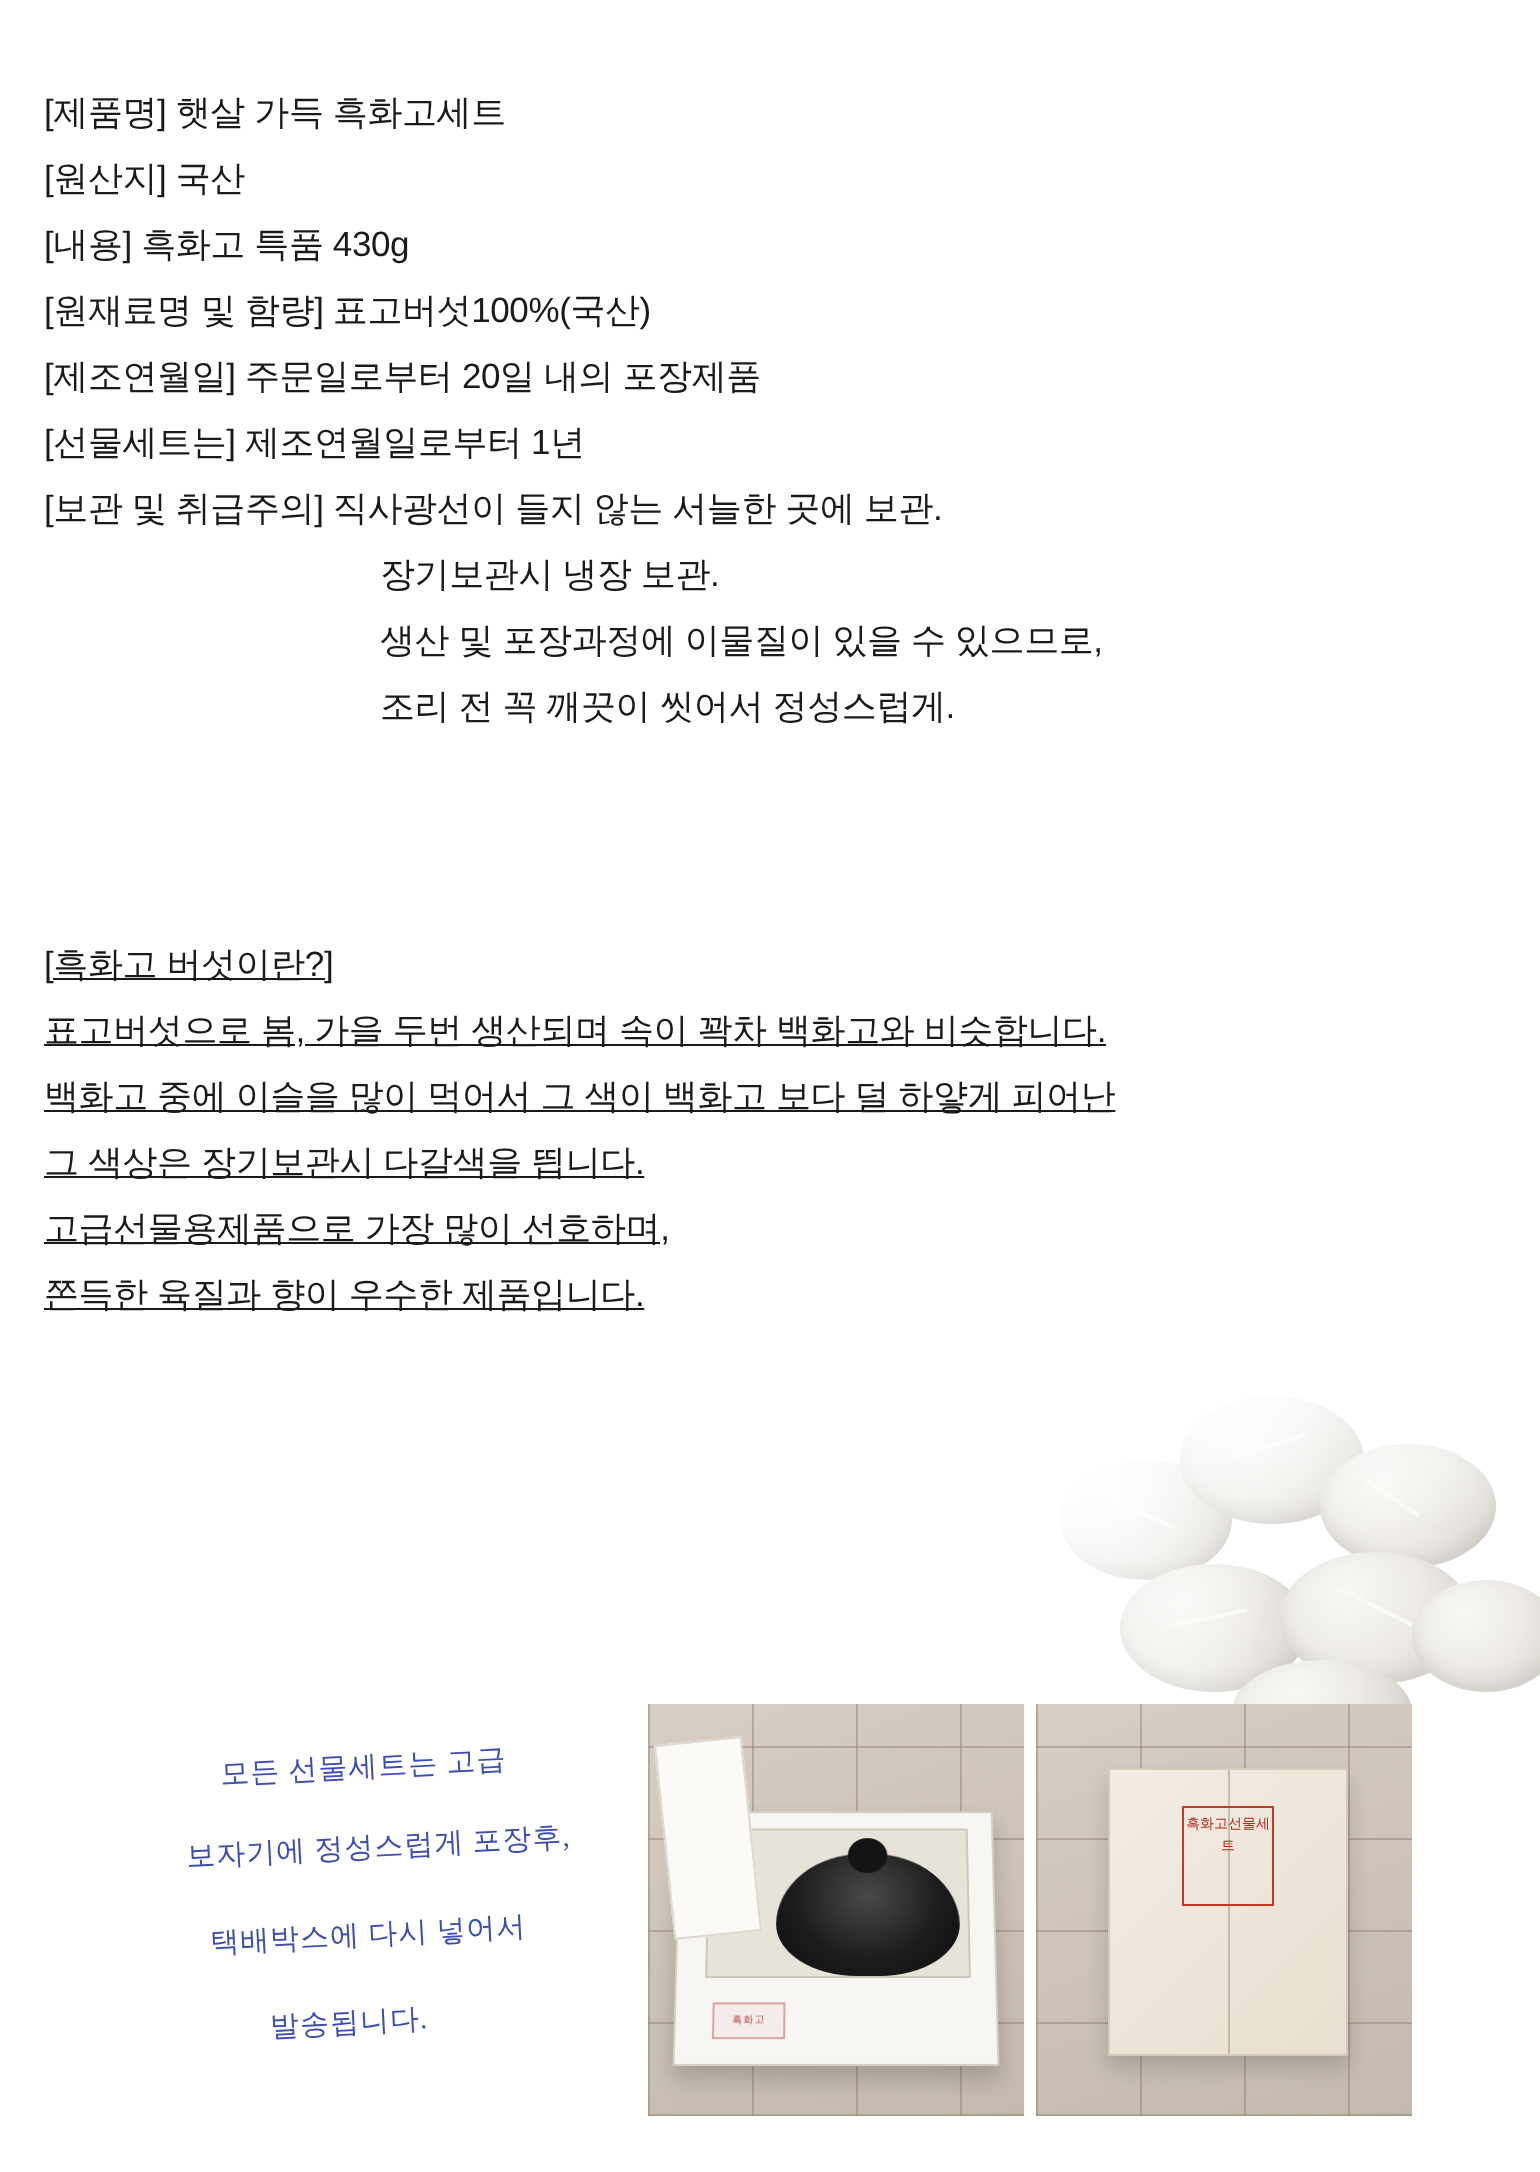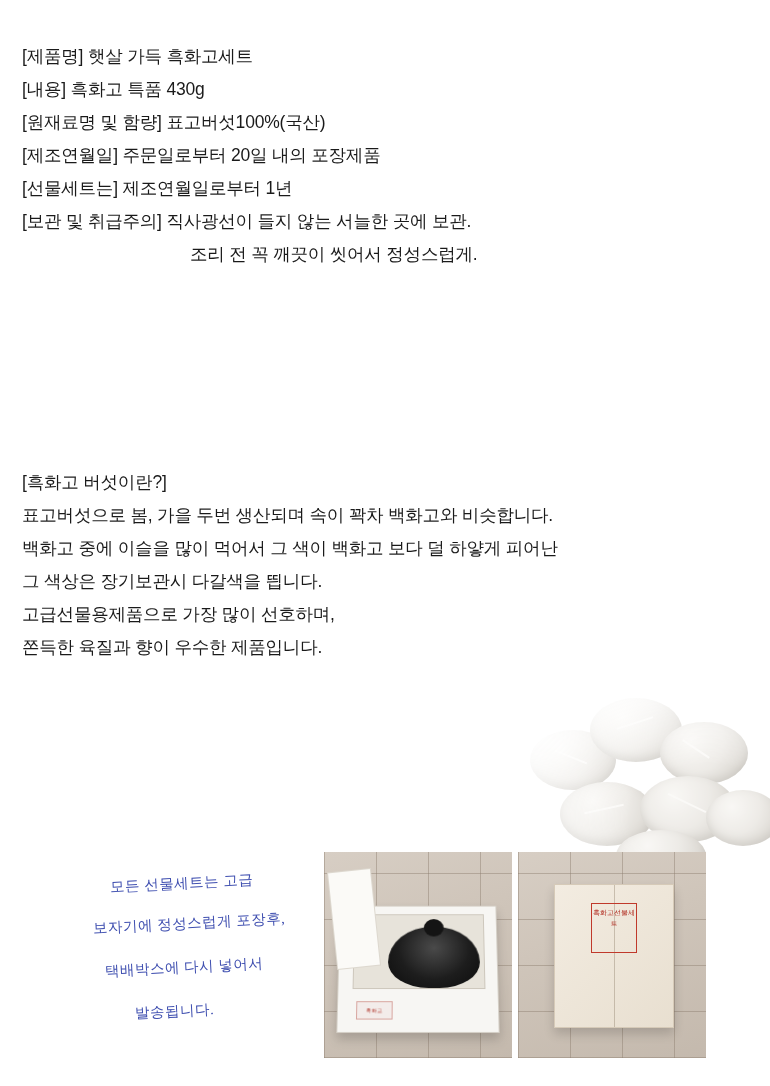--- a/index.html
+++ b/index.html
@@ -43,20 +43,21 @@
     position: absolute;
     left: 22px;
     top: 466px;
     width: 720px;
   }
   .desc-line {
     font-size: 17.5px;
     line-height: 33px;
     white-space: pre;
     letter-spacing: -0.2px;
+    text-decoration: underline;
   }
 
   
   .mushroom-photo {
     position: absolute;
     right: 0px;
     top: 690px;
     width: 250px;
     height: 170px;
     overflow: hidden;
@@ -250,25 +251,28 @@
     <div class="mush" style="left:96px;  top:140px; width:90px; height:52px;"></div>
     <div class="crack" style="left:34px;  top:66px;  width:34px; height:2px; transform:rotate(22deg);"></div>
     <div class="crack" style="left:96px;  top:32px;  width:38px; height:2px; transform:rotate(-18deg);"></div>
     <div class="crack" style="left:160px; top:58px;  width:32px; height:2px; transform:rotate(34deg);"></div>
     <div class="crack" style="left:64px;  top:118px; width:40px; height:2px; transform:rotate(-12deg);"></div>
     <div class="crack" style="left:146px; top:112px; width:42px; height:2px; transform:rotate(26deg);"></div>
   </div>
 
   <div class="info-block">
     <div class="line">[제품명] 햇살 가득 흑화고세트</div>
+    <div class="line">[원산지] 국산</div>
     <div class="line">[내용] 흑화고 특품 430g</div>
     <div class="line">[원재료명 및 함량] 표고버섯100%(국산)</div>
     <div class="line">[제조연월일] 주문일로부터 20일 내의 포장제품</div>
     <div class="line">[선물세트는] 제조연월일로부터 1년</div>
     <div class="line">[보관 및 취급주의] 직사광선이 들지 않는 서늘한 곳에 보관.</div>
+    <div class="line indent">장기보관시 냉장 보관.</div>
+    <div class="line indent">생산 및 포장과정에 이물질이 있을 수 있으므로,</div>
     <div class="line indent">조리 전 꼭 깨끗이 씻어서 정성스럽게.</div>
   </div>
 
   <div class="desc-block">
     <div class="desc-line">[흑화고 버섯이란?]</div>
     <div class="desc-line">표고버섯으로 봄, 가을 두번 생산되며 속이 꽉차 백화고와 비슷합니다.</div>
     <div class="desc-line">백화고 중에 이슬을 많이 먹어서 그 색이 백화고 보다 덜 하얗게 피어난</div>
     <div class="desc-line">그 색상은 장기보관시 다갈색을 띕니다.</div>
     <div class="desc-line">고급선물용제품으로 가장 많이 선호하며,</div>
     <div class="desc-line">쫀득한 육질과 향이 우수한 제품입니다.</div>

